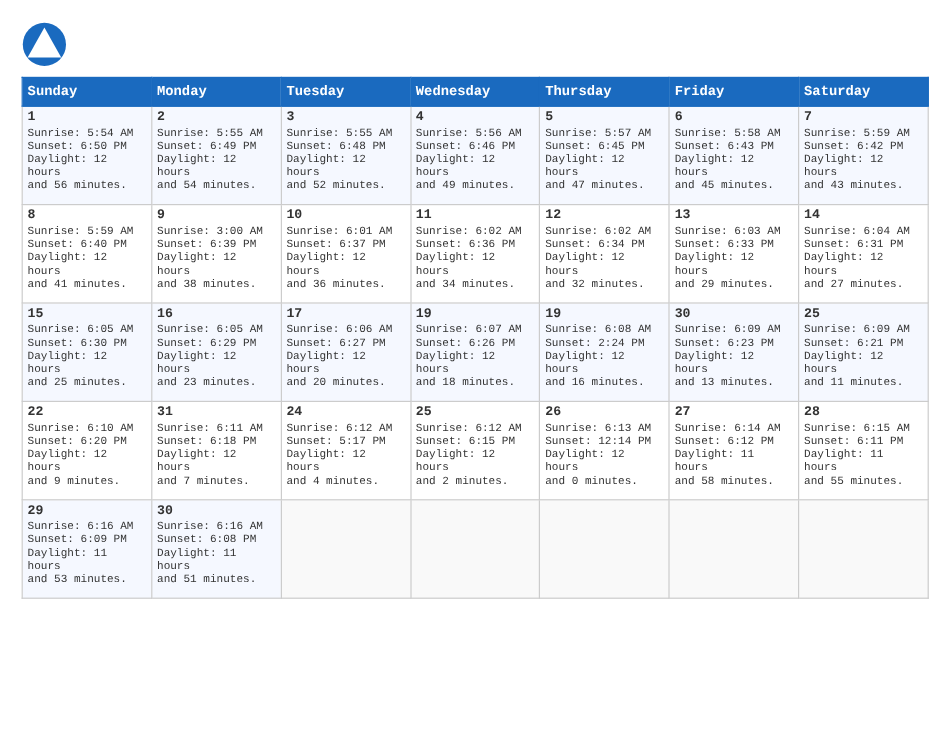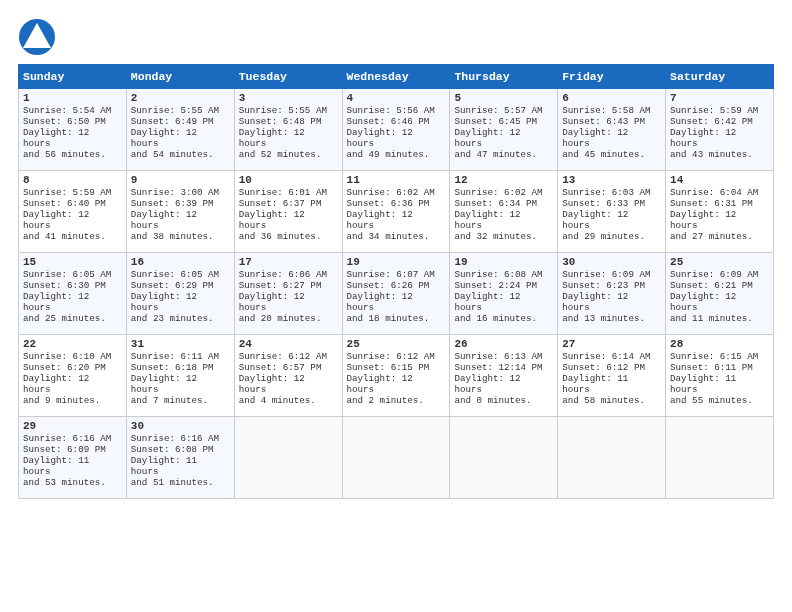--- a/index.html
+++ b/index.html
@@ -278,21 +278,21 @@
           <td>
             <span class="day-num">31</span>
             <div>Sunrise: 6:11 AM</div>
             <div>Sunset: 6:18 PM</div>
             <div>Daylight: 12 hours</div>
             <div>and 7 minutes.</div>
           </td>
           <td>
             <span class="day-num">24</span>
             <div>Sunrise: 6:12 AM</div>
-            <div>Sunset: 6:57 PM</div>
+            <div>Sunset: 5:17 PM</div>
             <div>Daylight: 12 hours</div>
             <div>and 4 minutes.</div>
           </td>
           <td>
             <span class="day-num">25</span>
             <div>Sunrise: 6:12 AM</div>
             <div>Sunset: 6:15 PM</div>
             <div>Daylight: 12 hours</div>
             <div>and 2 minutes.</div>
           </td>

